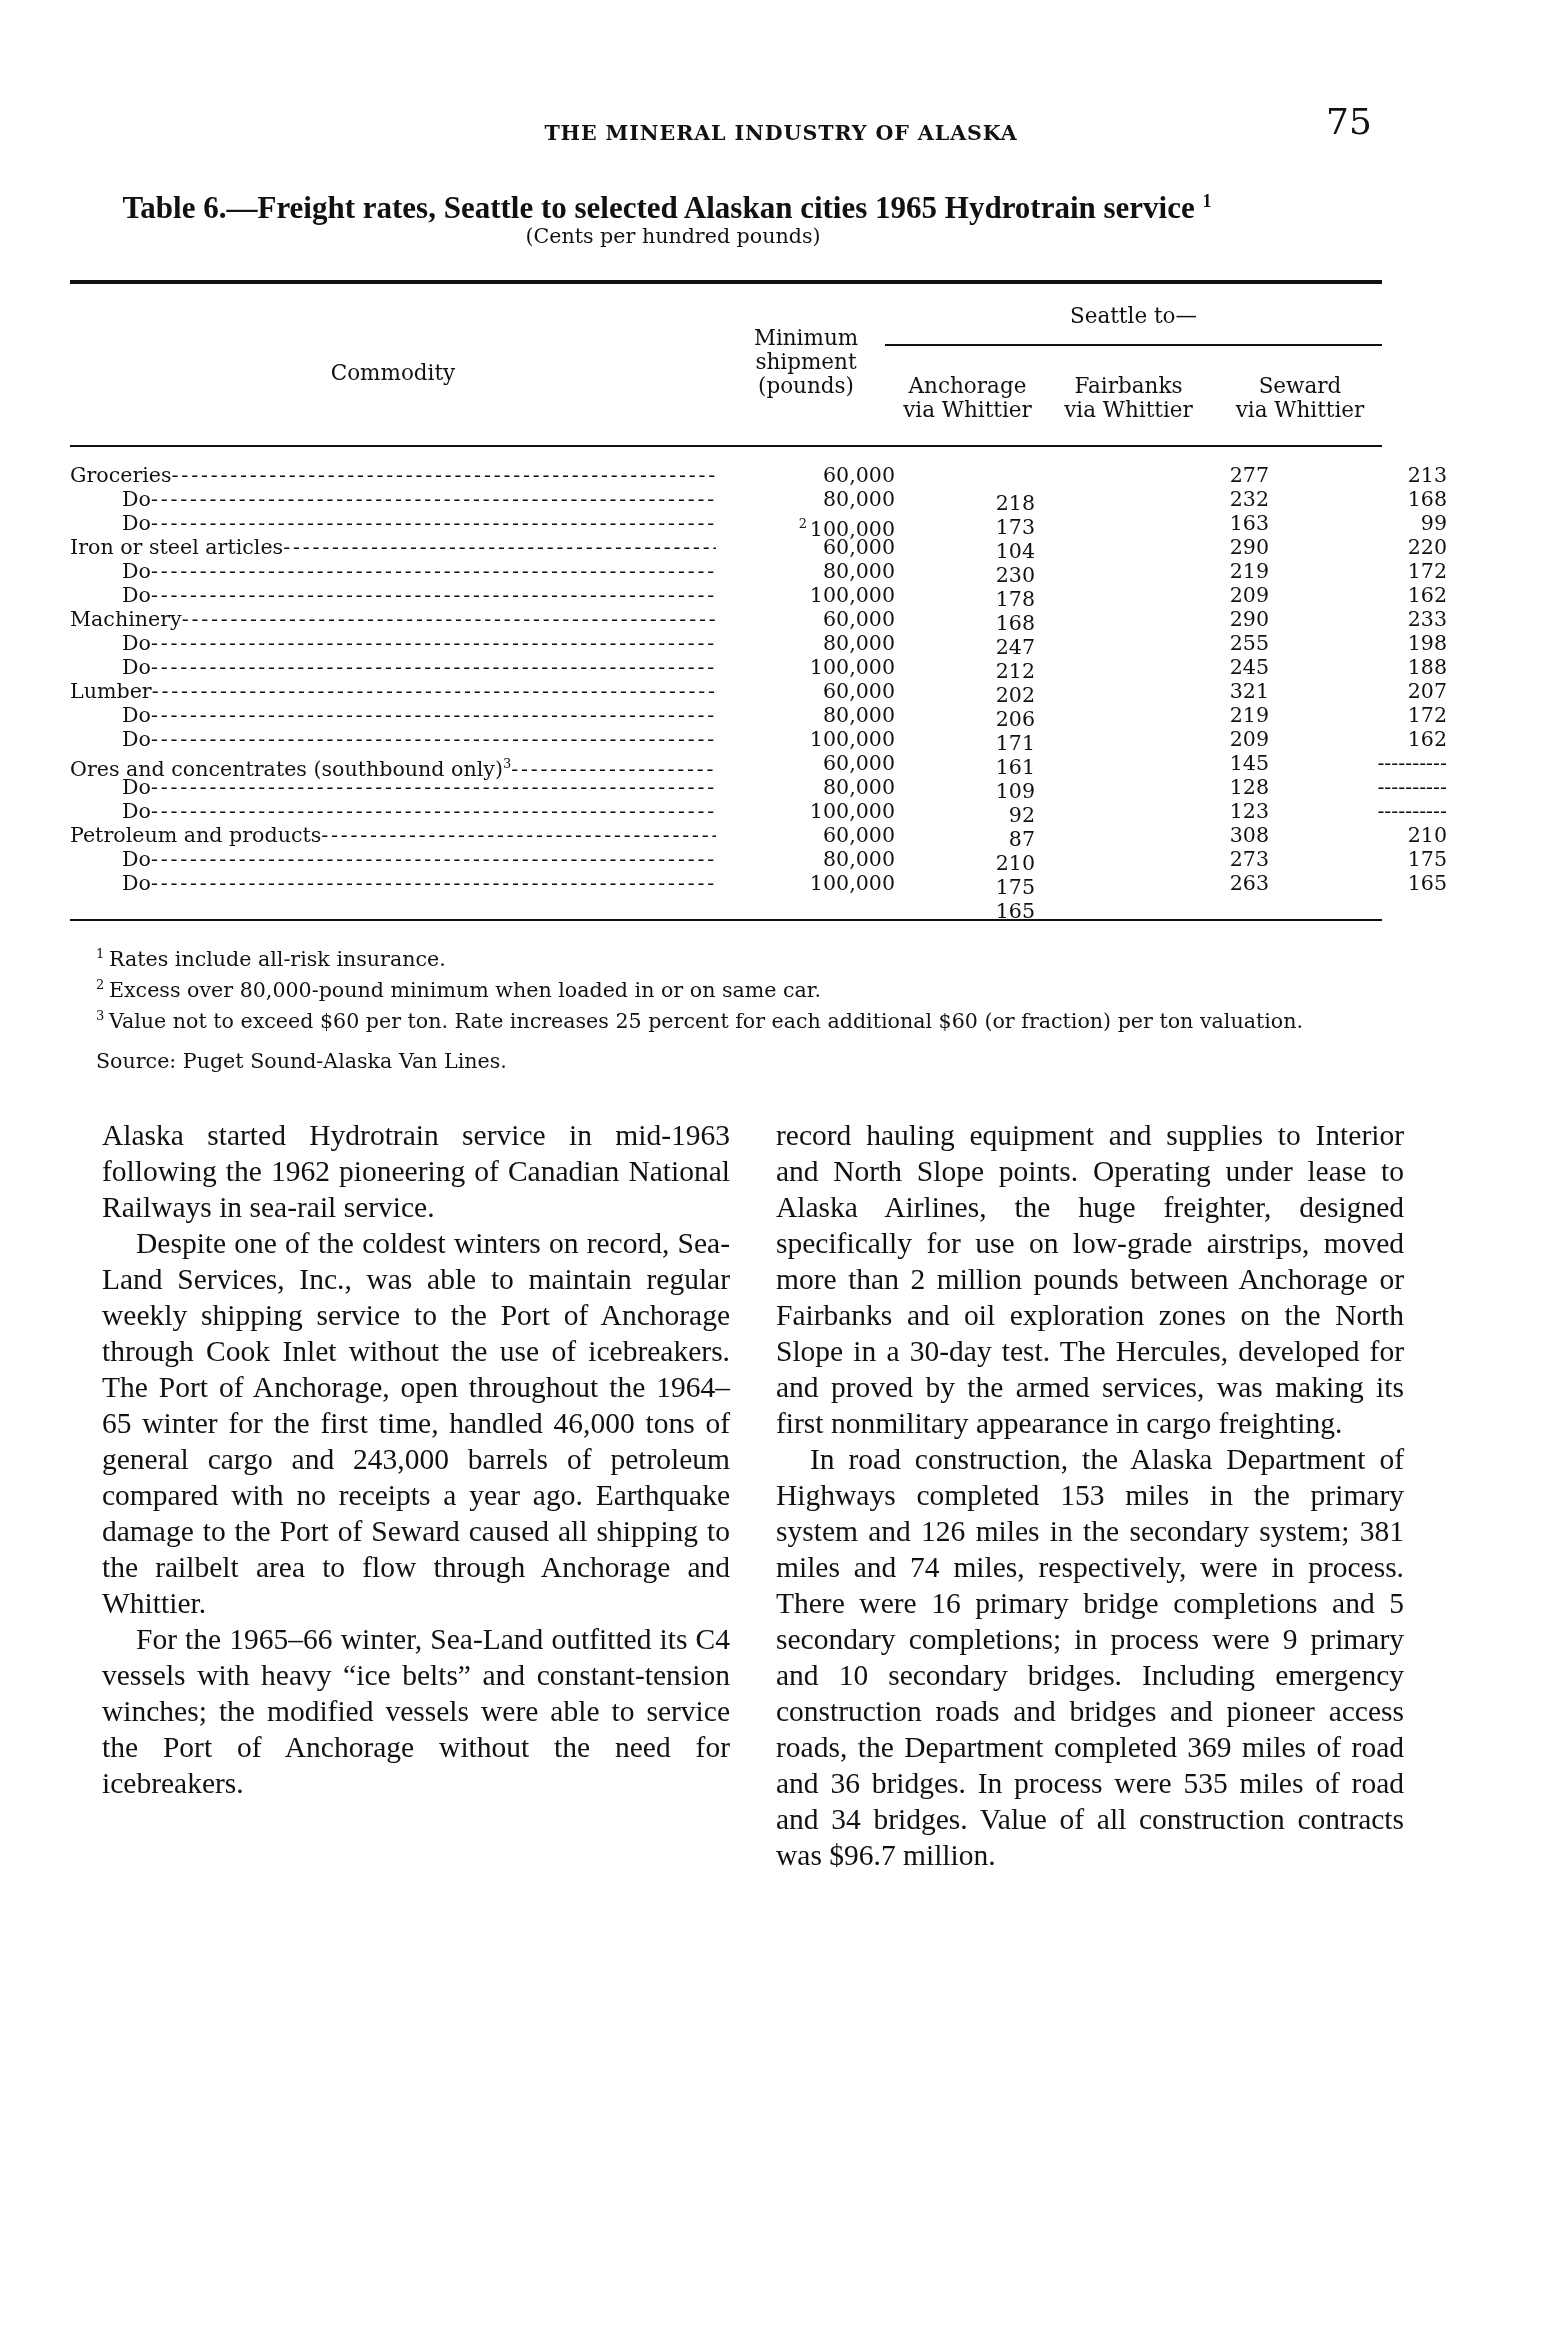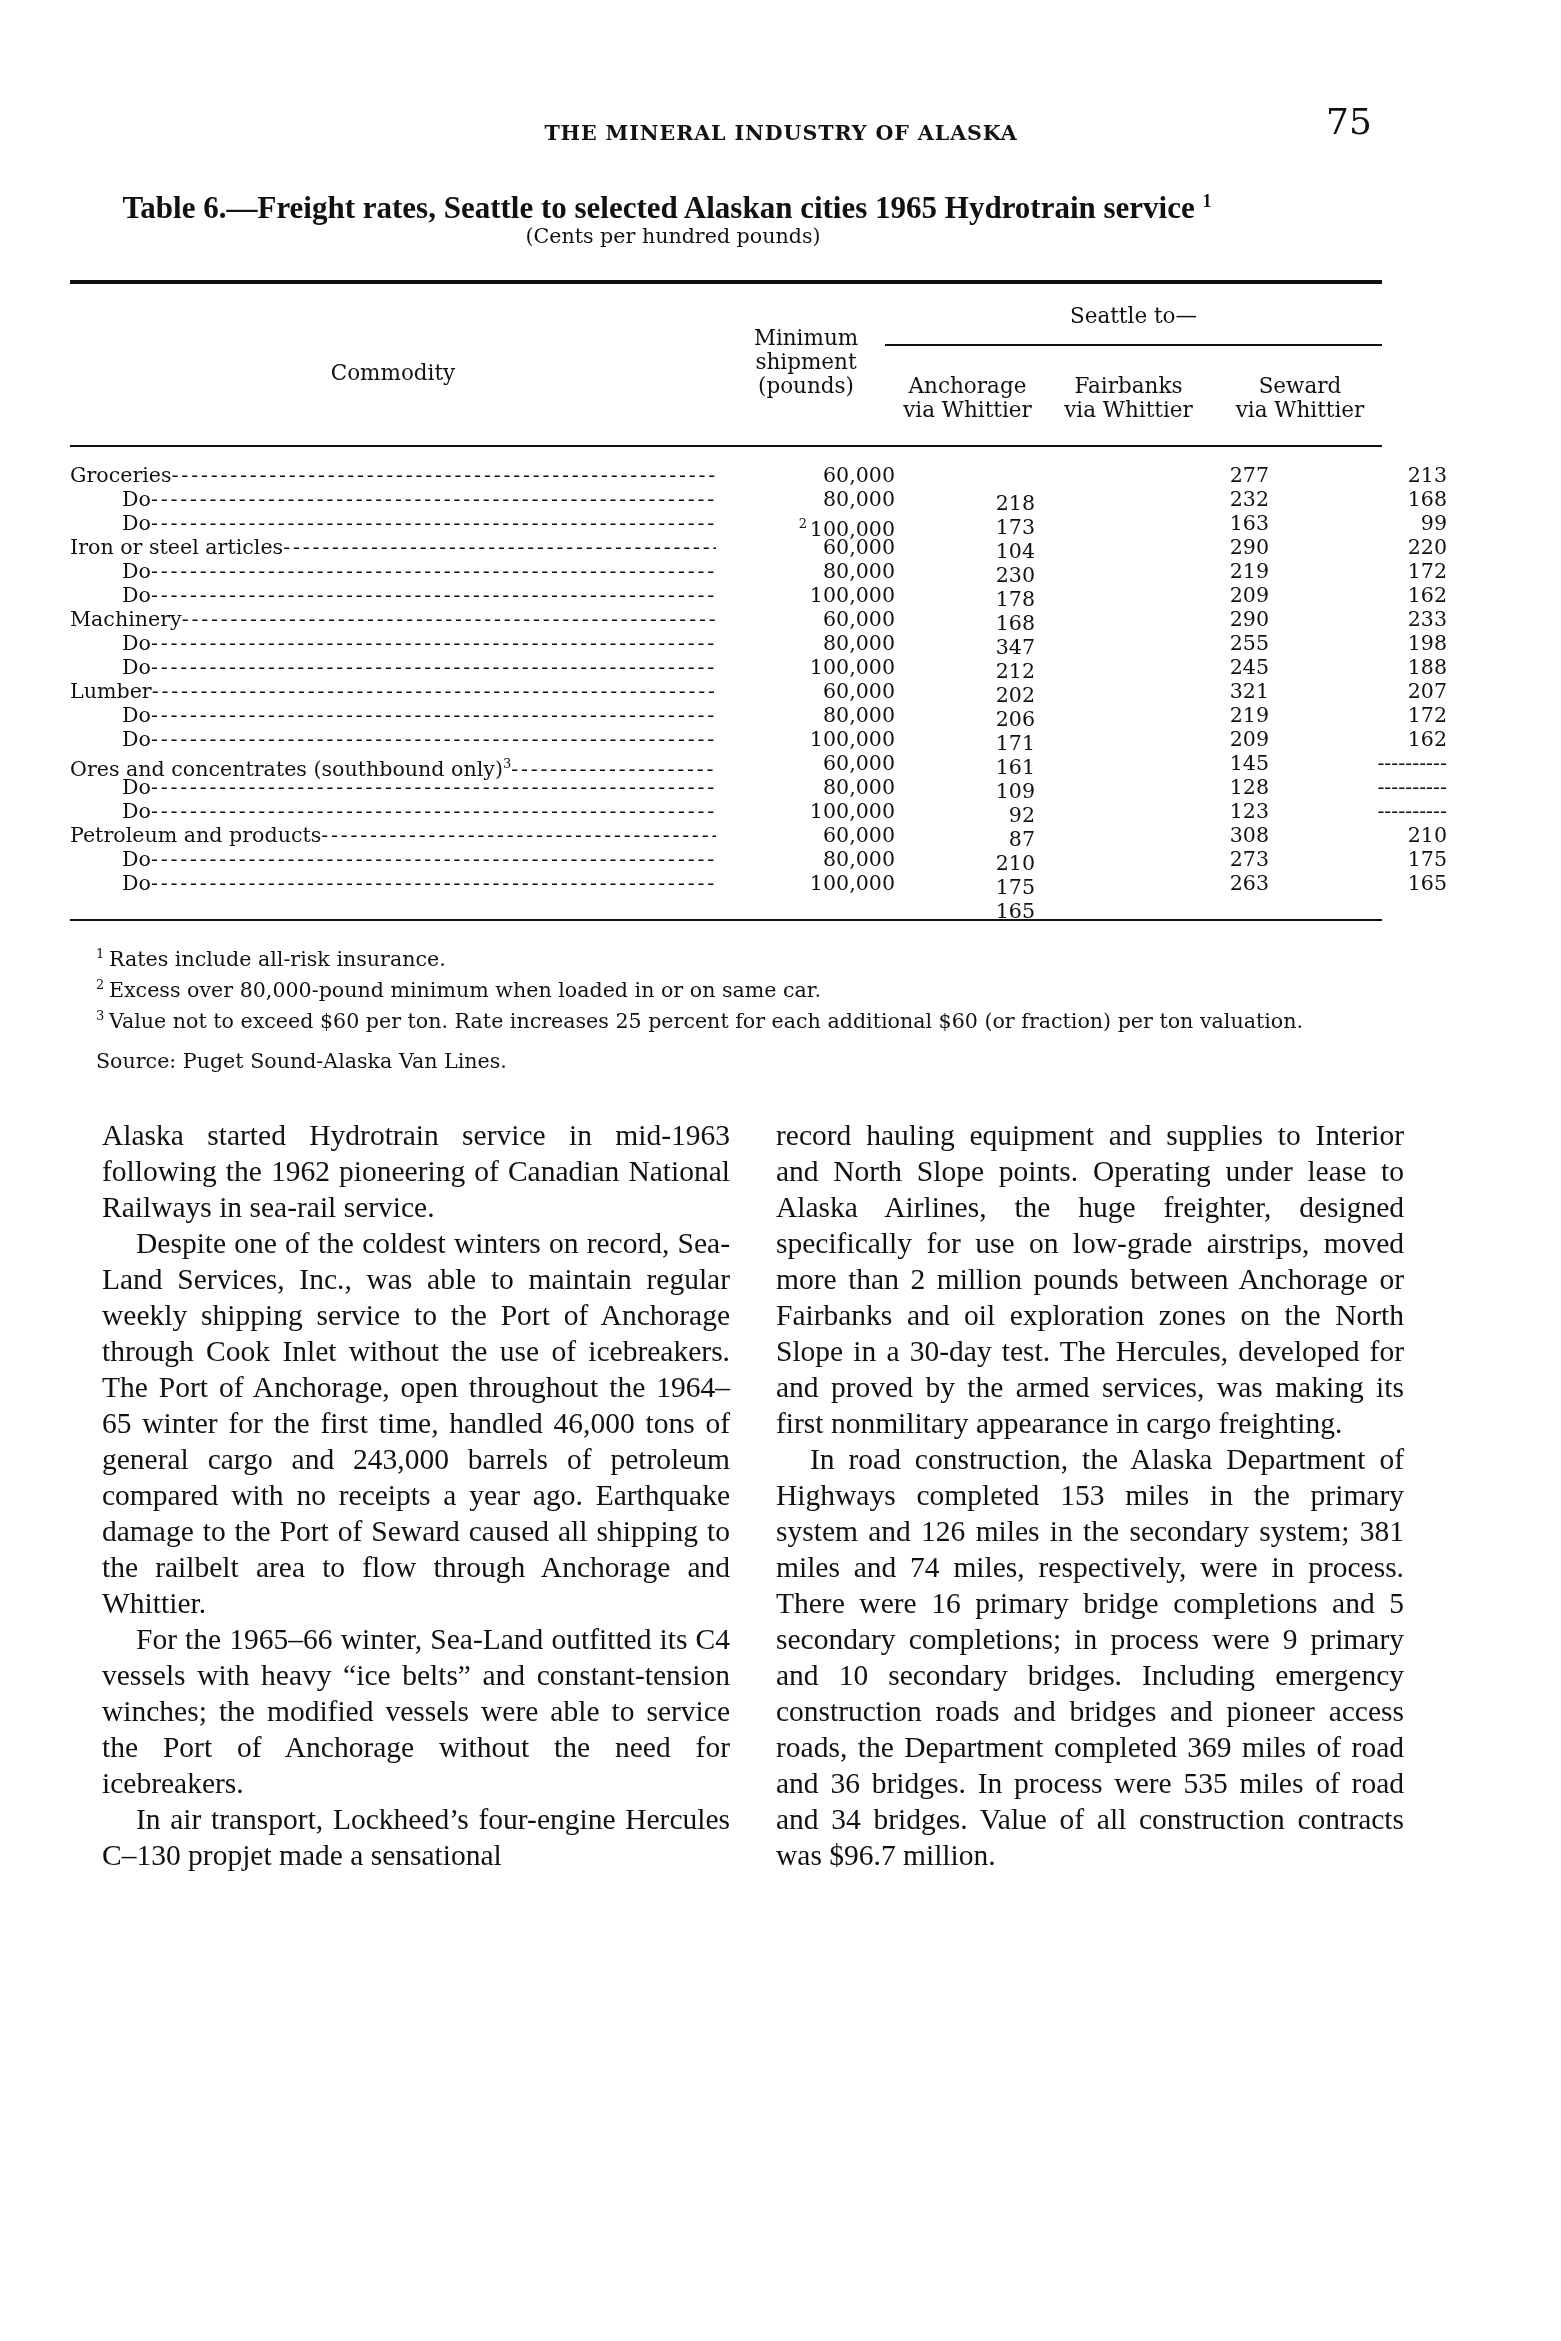--- a/index.html
+++ b/index.html
@@ -131,21 +131,21 @@
     <div class="row">
       <div class="commodity indent"><span>Do</span><span class="leader">------------------------------------------------------------------------------------------------------------------------</span></div>
       <div class="cell c-min"><span>100,000</span></div>
       <div class="cell c-anc"><span>168</span></div>
       <div class="cell c-fai"><span>209</span></div>
       <div class="cell c-sew"><span>162</span></div>
     </div>
     <div class="row">
       <div class="commodity"><span>Machinery</span><span class="leader">------------------------------------------------------------------------------------------------------------------------</span></div>
       <div class="cell c-min"><span>60,000</span></div>
-      <div class="cell c-anc"><span>347</span></div>
+      <div class="cell c-anc"><span>247</span></div>
       <div class="cell c-fai"><span>290</span></div>
       <div class="cell c-sew"><span>233</span></div>
     </div>
     <div class="row">
       <div class="commodity indent"><span>Do</span><span class="leader">------------------------------------------------------------------------------------------------------------------------</span></div>
       <div class="cell c-min"><span>80,000</span></div>
       <div class="cell c-anc"><span>212</span></div>
       <div class="cell c-fai"><span>255</span></div>
       <div class="cell c-sew"><span>198</span></div>
     </div>
@@ -227,19 +227,18 @@
   <div class="fn"><sup>1</sup><span>Rates include all-risk insurance.</span></div>
   <div class="fn"><sup>2</sup><span>Excess over 80,000-pound minimum when loaded in or on same car.</span></div>
   <div class="fn"><sup>3</sup><span>Value not to exceed $60 per ton.  Rate increases 25 percent for each additional $60 (or fraction) per ton valuation.</span></div>
   <div class="source">Source: Puget Sound-Alaska Van Lines.</div>
 </div>
 
 <div class="col col-left">
   <p class="first">Alaska started Hydrotrain service in mid-1963 following the 1962 pioneering of Canadian National Railways in sea-rail service.</p>
   <p>Despite one of the coldest winters on record, Sea-Land Services, Inc., was able to maintain regular weekly shipping service to the Port of Anchorage through Cook Inlet without the use of icebreakers. The Port of Anchorage, open throughout the 1964–65 winter for the first time, handled 46,000 tons of general cargo and 243,000 barrels of petroleum compared with no receipts a year ago. Earthquake damage to the Port of Seward caused all shipping to the railbelt area to flow through Anchorage and Whittier.</p>
   <p>For the 1965–66 winter, Sea-Land outfitted its C4 vessels with heavy “ice belts” and constant-tension winches; the modified vessels were able to service the Port of Anchorage without the need for icebreakers.</p>
-  <p>In air transport, Lockheed’s four-engine Hercules C–130 propjet made a sensational</p>
 </div>
 <div class="col col-right">
   <p class="first">record hauling equipment and supplies to Interior and North Slope points. Operating under lease to Alaska Airlines, the huge freighter, designed specifically for use on low-grade airstrips, moved more than 2 million pounds between Anchorage or Fairbanks and oil exploration zones on the North Slope in a 30-day test. The Hercules, developed for and proved by the armed services, was making its first nonmilitary appearance in cargo freighting.</p>
   <p>In road construction, the Alaska Department of Highways completed 153 miles in the primary system and 126 miles in the secondary system; 381 miles and 74 miles, respectively, were in process. There were 16 primary bridge completions and 5 secondary completions; in process were 9 primary and 10 secondary bridges. Including emergency construction roads and bridges and pioneer access roads, the Department completed 369 miles of road and 36 bridges. In process were 535 miles of road and 34 bridges. Value of all construction contracts was $96.7 million.</p>
 </div>
 
 
 </body></html>

